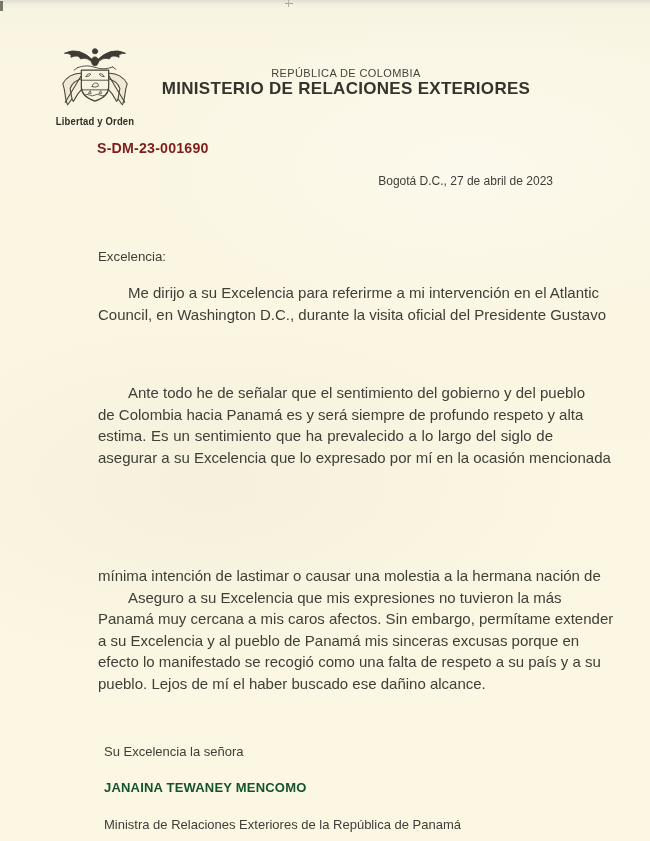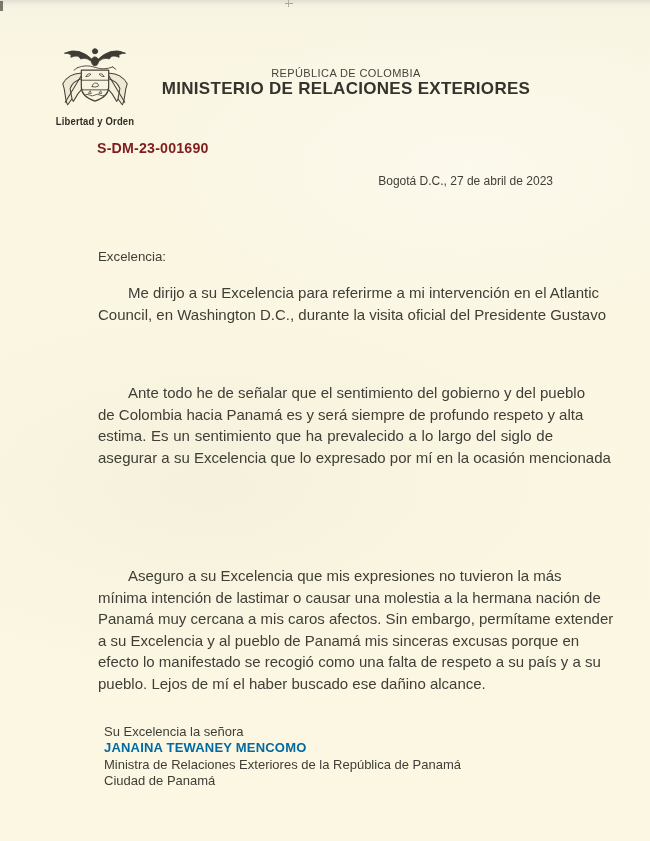--- a/index.html
+++ b/index.html
@@ -36,22 +36,22 @@
   
   .col { left:98px; width:455px; font-size:15px; }
   .dateline { top:171px; text-align:right; line-height:21.5px; font-size:12px; }
   .salutation { top:246px; line-height:21.5px; font-size:13.3px; }
   .para .bline { height:21.5px; line-height:21.5px; text-align:justify; text-align-last:justify; white-space:nowrap; }
   .para .bline.last { text-align-last:left; }
   .para .bline.first { padding-left:30px; }
   .p1 { top:282px; } .p2 { top:382px; } .p3 { top:565px; }
 
   .addressee { left:104px; top:724px; width:460px; font-size:13px; }
-  .addressee div { line-height:16.4px; }
-  .addressee .name { font-weight:bold; color:#0369a1; letter-spacing:0.2px; }
+  .addressee div { line-height:16.4px;margin-top:20px; }
+  .addressee .name { font-weight:bold; color:#14532d; letter-spacing:0.2px; }
 
   .emblem svg { width:100%; height:100%; display:block; }
 </style>
 </head>
 <body>
 
 <div class="abs top-strip"></div>
 <div class="abs corner-speck"></div>
 <div class="abs plus-mark-h"></div>
 <div class="abs plus-mark-v"></div>
@@ -117,22 +117,22 @@
 </div>
 
 <div class="abs col para p2">
   <div class="bline first">Ante todo he de señalar que el sentimiento del gobierno y del pueblo</div>
   <div class="bline">de Colombia hacia Panamá es y será siempre de profundo respeto y alta</div>
   <div class="bline">estima. Es un sentimiento que ha prevalecido a lo largo del siglo de</div>
   <div class="bline">asegurar a su Excelencia que lo expresado por mí en la ocasión mencionada</div>
 </div>
 
 <div class="abs col para p3">
+  <div class="bline">mínima intención de lastimar o causar una molestia a la hermana nación de</div>
   <div class="bline first">Aseguro a su Excelencia que mis expresiones no tuvieron la más</div>
-  <div class="bline">mínima intención de lastimar o causar una molestia a la hermana nación de</div>
   <div class="bline">Panamá muy cercana a mis caros afectos. Sin embargo, permítame extender</div>
   <div class="bline">a su Excelencia y al pueblo de Panamá mis sinceras excusas porque en</div>
   <div class="bline">efecto lo manifestado se recogió como una falta de respeto a su país y a su</div>
   <div class="bline last">pueblo. Lejos de mí el haber buscado ese dañino alcance.</div>
 </div>
 
 <div class="abs addressee">
   <div>Su Excelencia la señora</div>
   <div class="name">JANAINA TEWANEY MENCOMO</div>
   <div>Ministra de Relaciones Exteriores de la República de Panamá</div>

